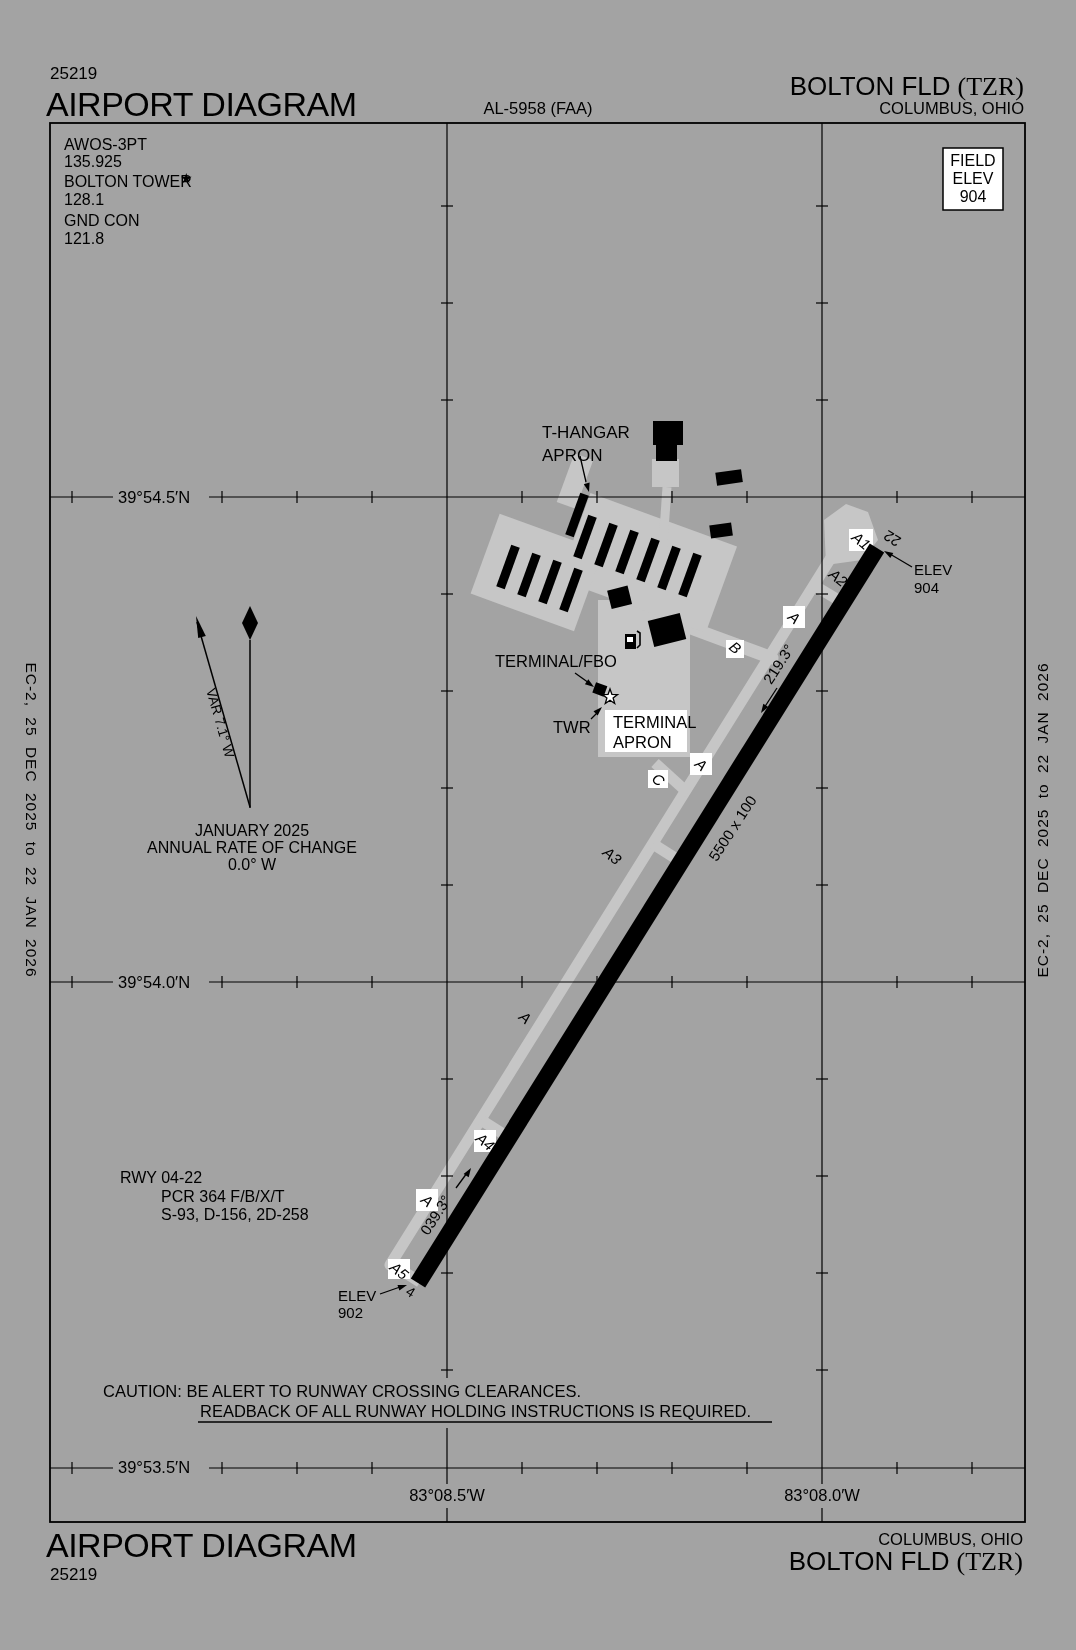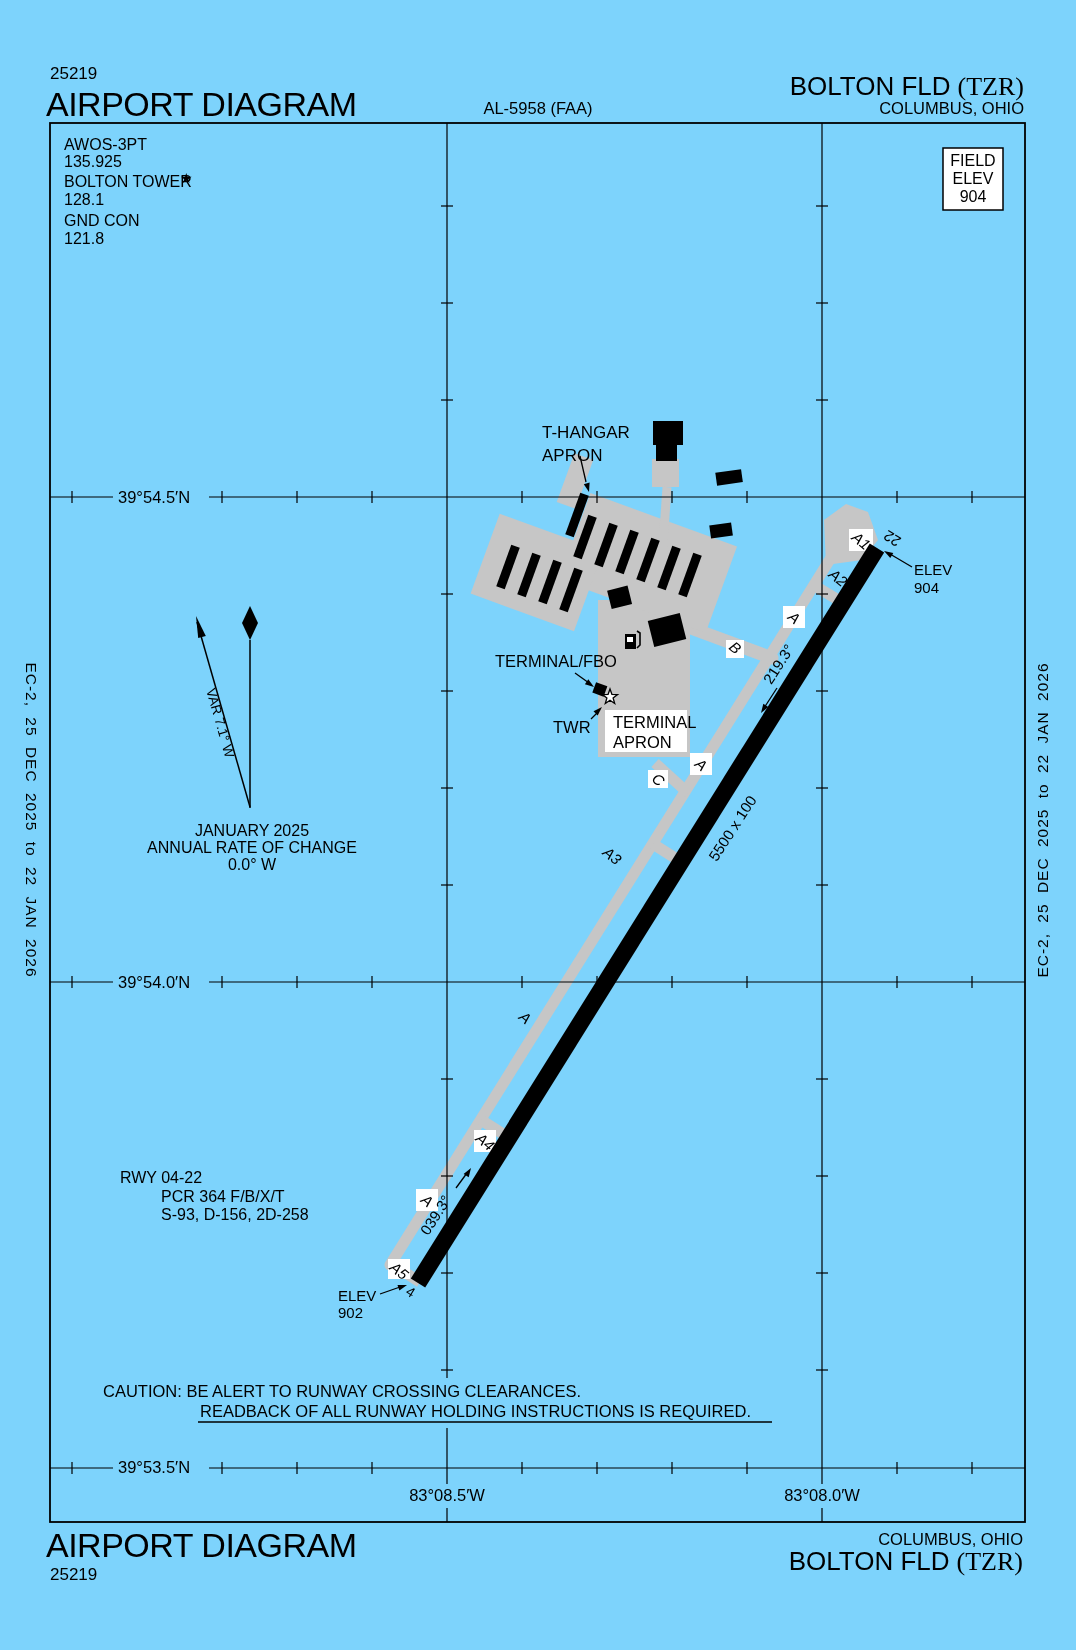--- a/index.html
+++ b/index.html
@@ -1,16 +1,16 @@
 <!DOCTYPE html>
 <html><head>
 <meta charset="utf-8">
 <style>
   html,body{margin:0;padding:0;background:#fff;}
-  .page{position:relative;width:1076px;height:1650px;background:#7dd3fc;overflow:hidden;
+  .page{position:relative;width:1076px;height:1650px;background:#a3a3a3;overflow:hidden;
         font-family:"Liberation Sans","DejaVu Sans",sans-serif;}
   svg text{font-family:"Liberation Sans","DejaVu Sans",sans-serif;fill:#000;}
   .ink{stroke:#000;}
   .pv{fill:#c6c6c6;}
   .pvs{stroke:#c6c6c6;}
   .blk{fill:#000;}
   .halo{fill:#fff;}
   .twy{font-style:italic;font-size:15px;}
   .sm{font-size:15px;}
 </style>

